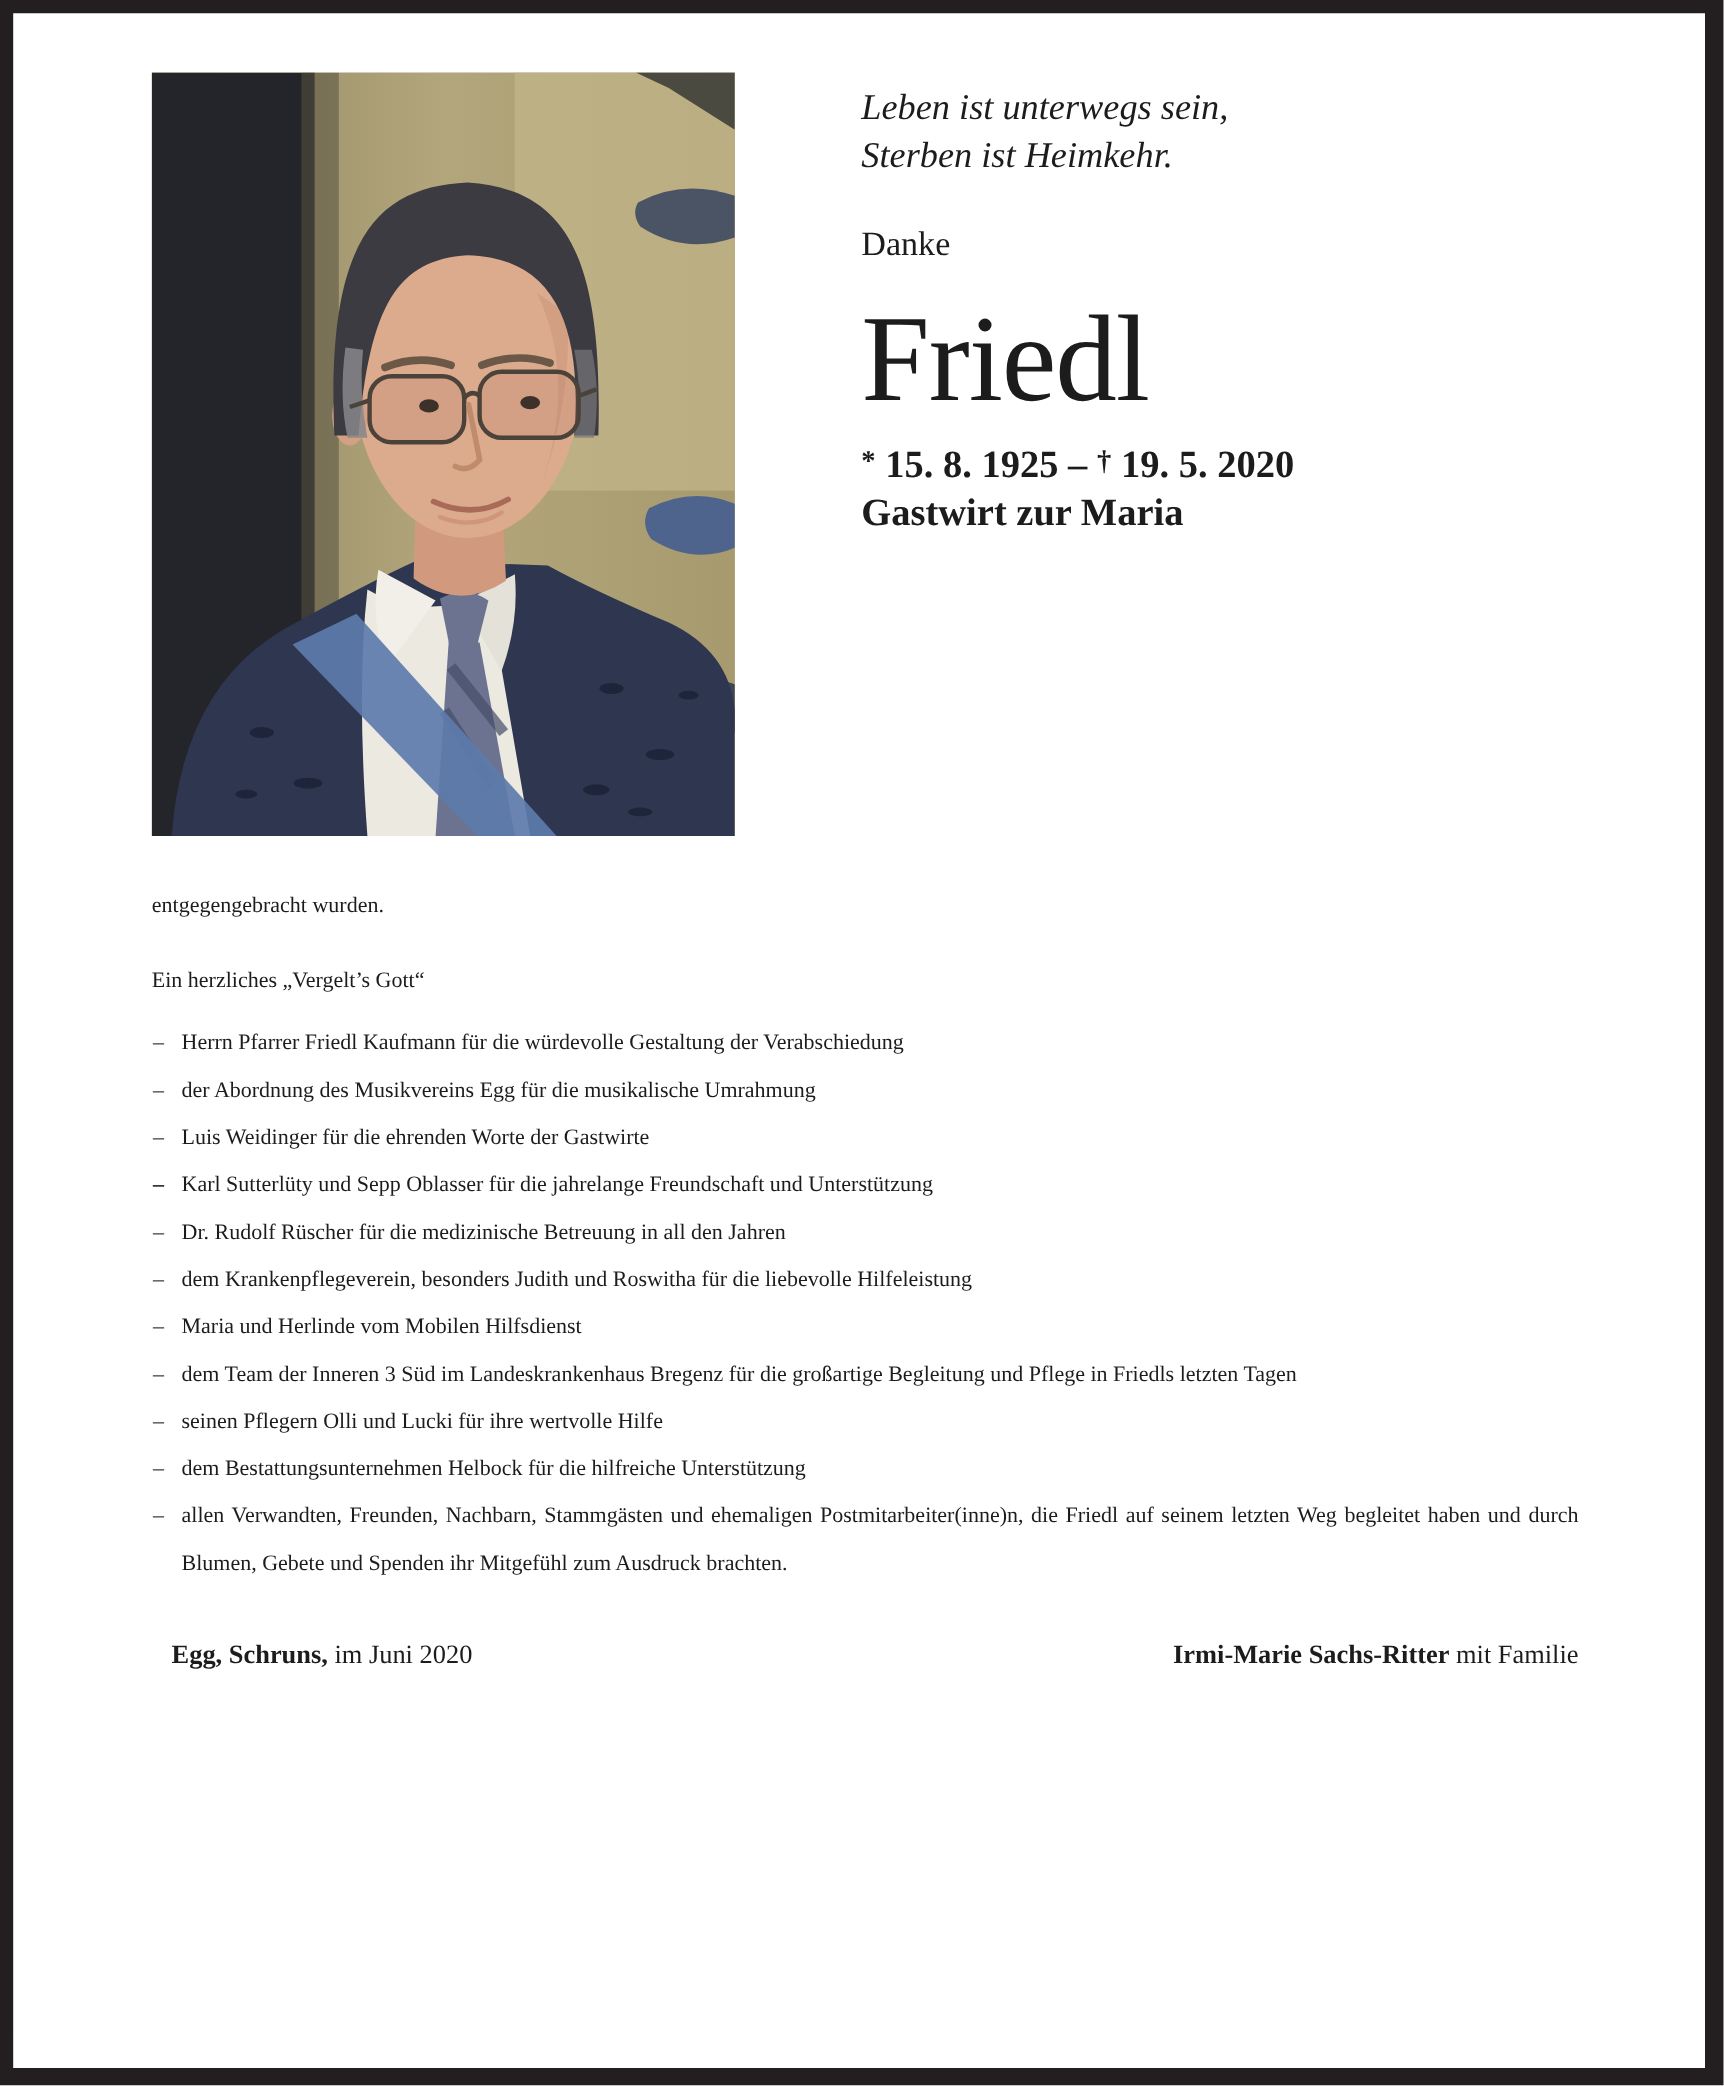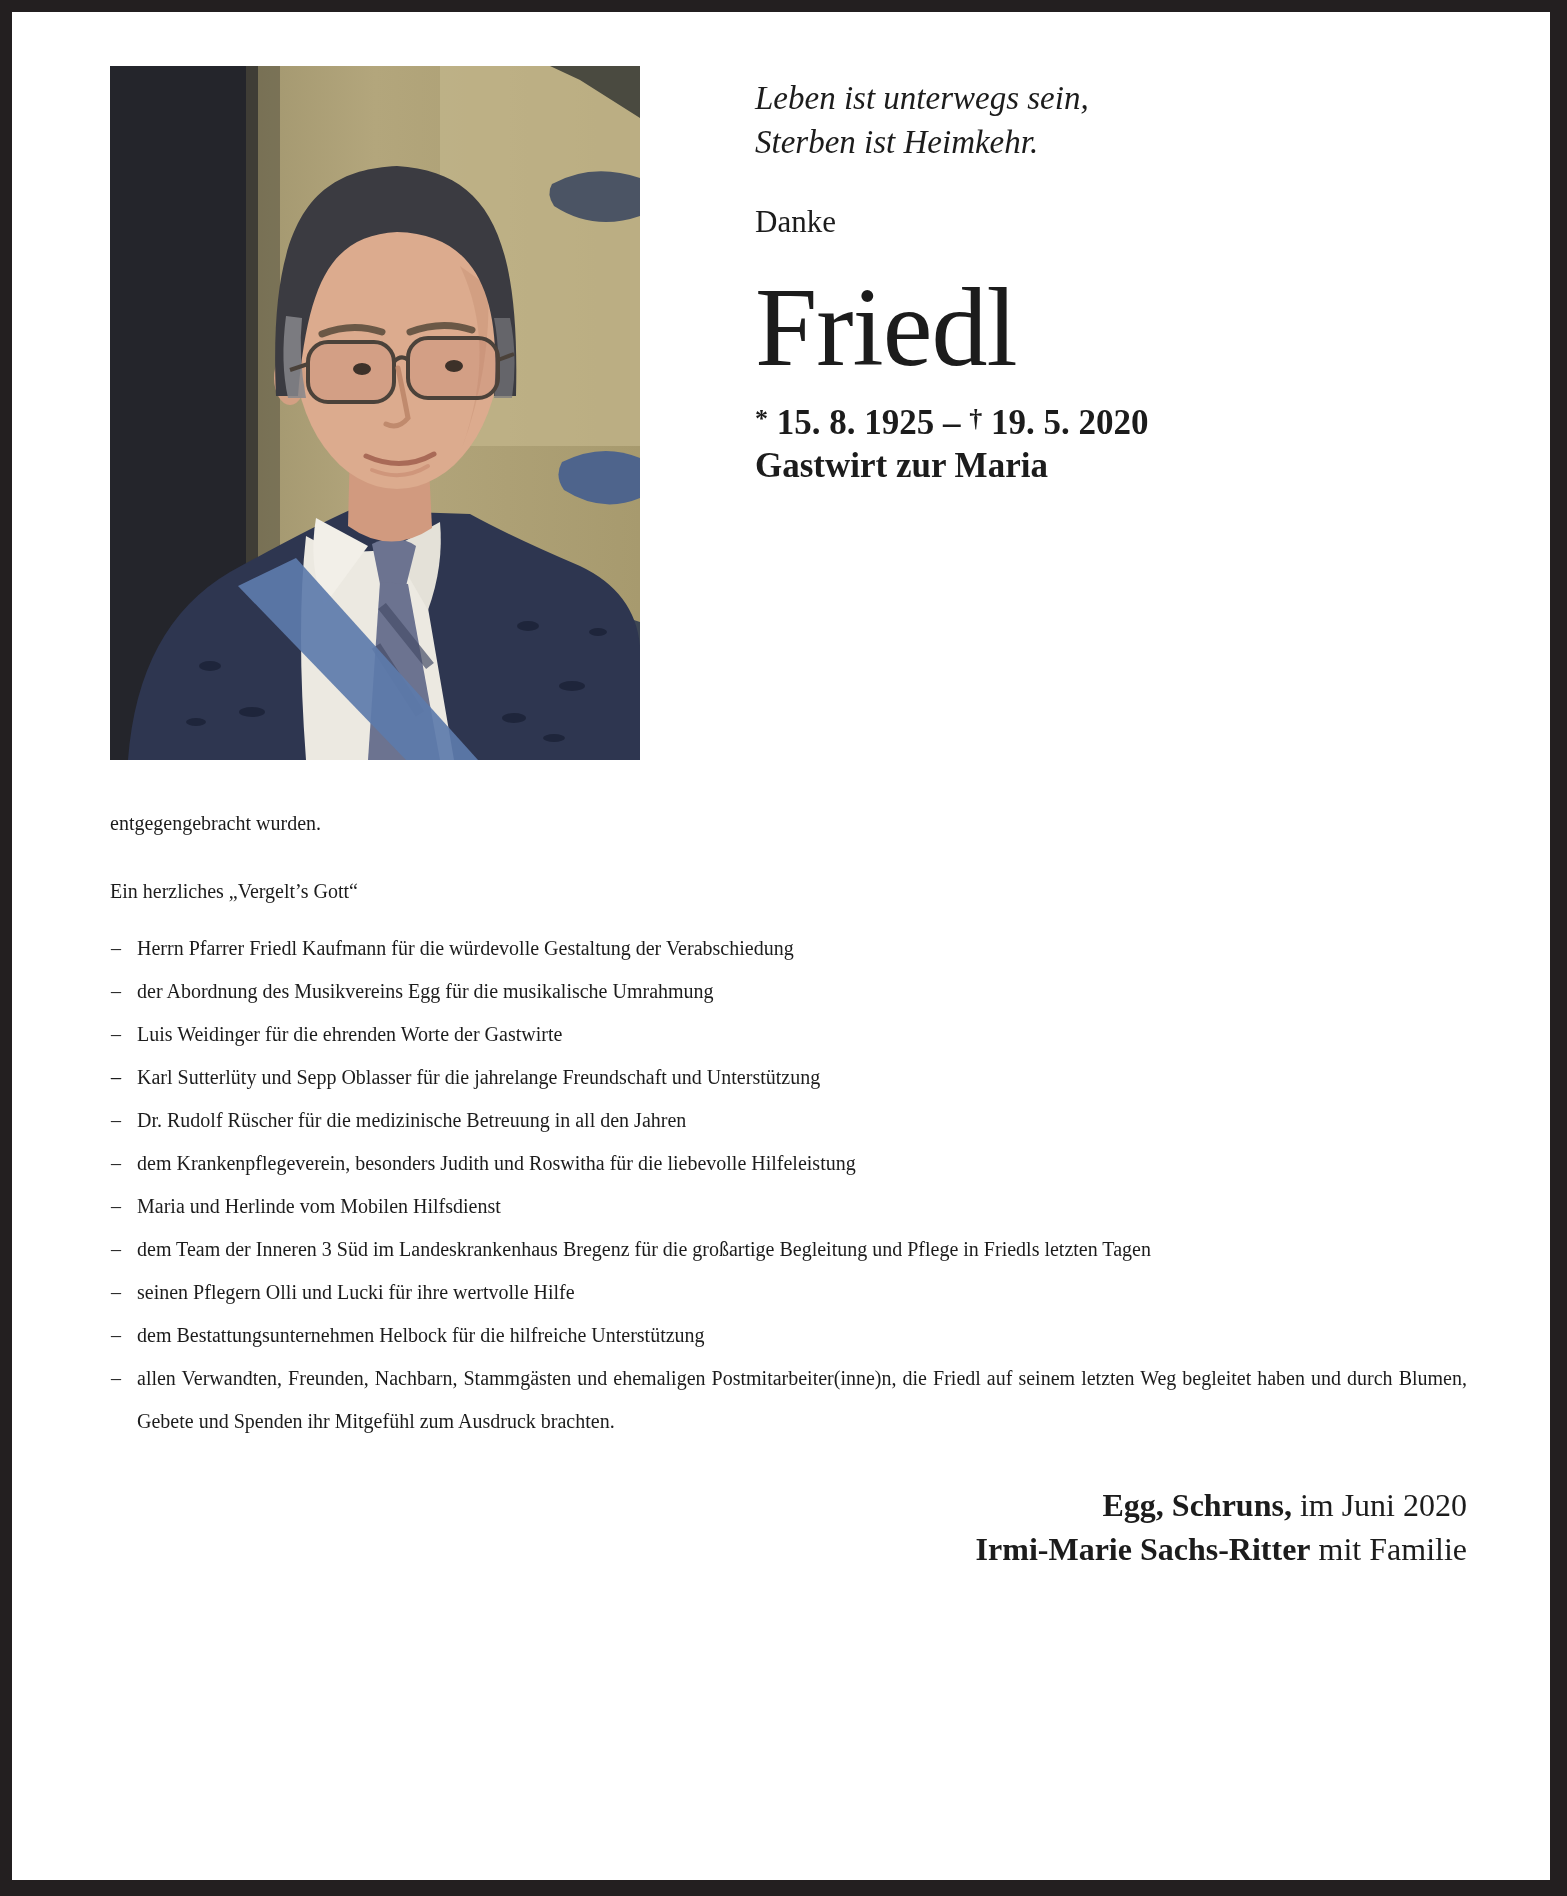--- a/index.html
+++ b/index.html
@@ -7,21 +7,21 @@
     width:1567px;height:1896px;position:relative;
     background:#ffffff;color:#1c1c1c;
     font-family:"Liberation Serif", serif;
   }
   .page{
     position:absolute;inset:0;box-sizing:border-box;background:#fff;
     border-style:solid;border-color:#231f20;
     border-width:12px 17px 16px 12px;
     overflow:hidden;
   }
-  .content{padding:54px 83px 0 98px;}
+  .content{padding:54px 115px 0 98px;margin-left:28px;}
   
   .top{display:flex;align-items:flex-start;}
   .photo{width:530px;height:694px;flex:0 0 auto;background:#b2a47b;}
   .photo svg{display:block;width:530px;height:694px;}
   .right-col{width:680px;margin-left:115px;padding-top:10px;}
   .epigraph{font-style:italic;font-size:33px;line-height:44px;}
   .danke{font-size:31px;line-height:56px;margin-top:30px;}
   .intro{
     font-size:30px;line-height:43px;text-align:justify;margin:24px 0 0 0;
     hyphens:auto;-webkit-hyphens:auto;
@@ -36,21 +36,21 @@
   .gratitude{margin:25px 0 0 0;}
   ul.thanks{list-style:none;margin:14px 0 0 0;padding:0;}
   ul.thanks li{
     position:relative;padding-left:27px;text-align:justify;
     hyphens:auto;-webkit-hyphens:auto;
   }
   ul.thanks li .dash{position:absolute;left:1px;top:0;}
   
   .footer{
     display:flex;justify-content:space-between;align-items:flex-end;
-    margin-top:40px;font-size:32px;line-height:44px;flex-direction:column;
+    margin-top:40px;font-size:24px;line-height:44px;
   }
   .footer .left{padding-left:18px;}
   .b{font-weight:bold;}
 </style>
 </head>
 <body>
 
 <div class="page">
   <div class="content">
 

